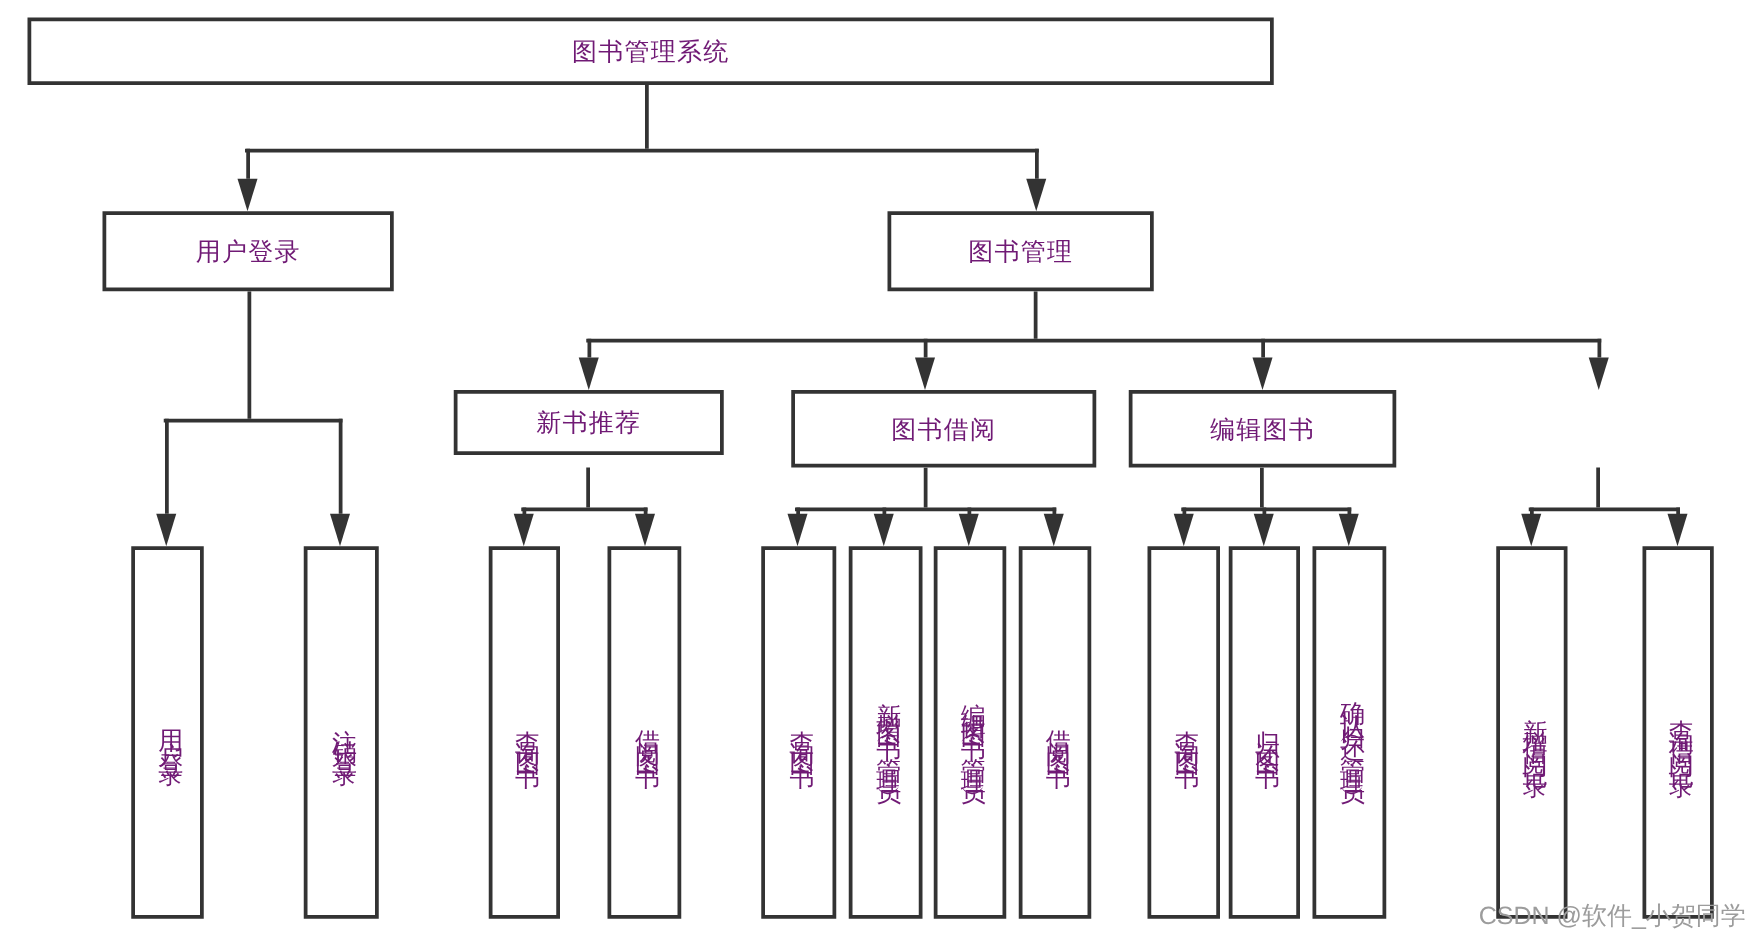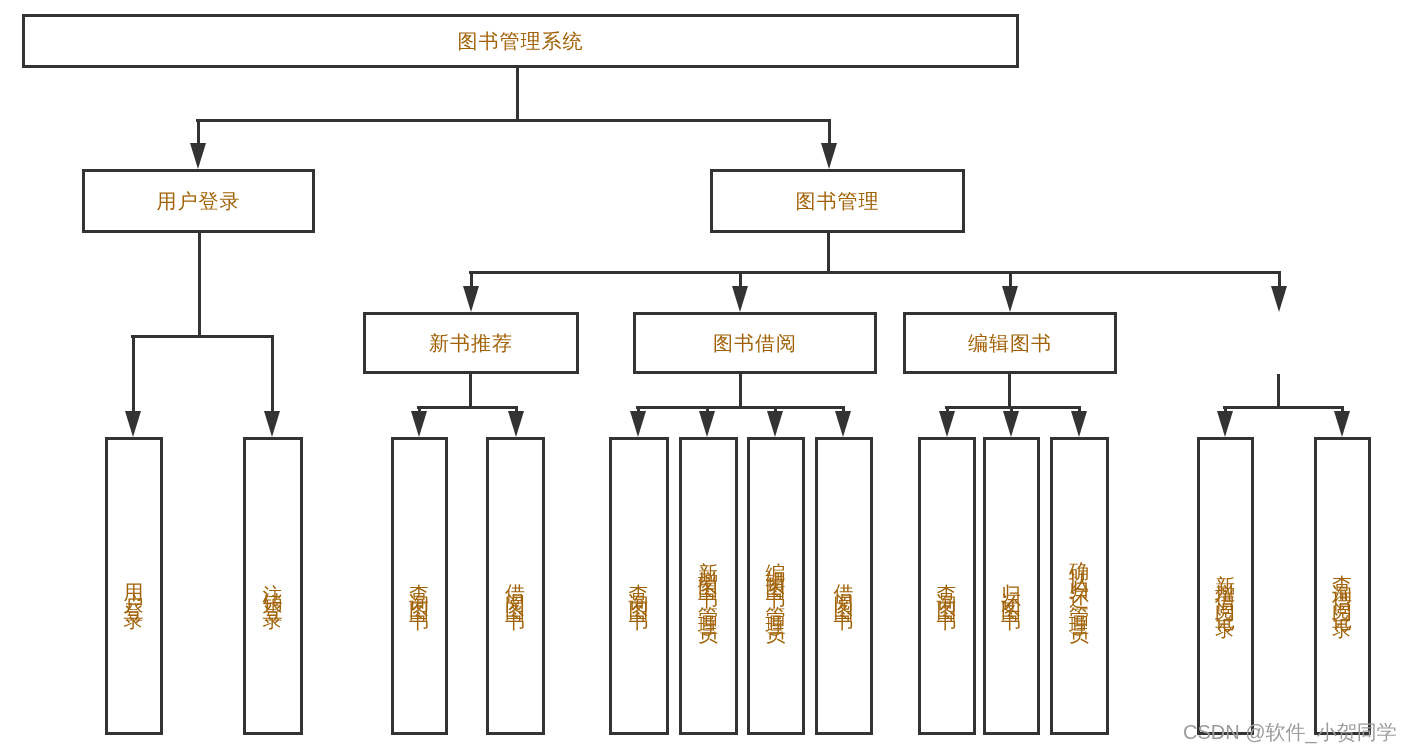--- a/index.html
+++ b/index.html
@@ -3,21 +3,21 @@
 <meta charset="utf-8">
 <style>
   html,body{margin:0;padding:0;background:#ffffff;}
   .stage{
     position:relative;width:1405px;height:747px;background:#ffffff;overflow:hidden;
     font-family:"Liberation Sans","DejaVu Sans",sans-serif;color:#333333;
   }
   .box{
     position:absolute;background:#ffffff;border:3px solid #333333;box-sizing:border-box;
     display:flex;align-items:center;justify-content:center;
-    font-size:20px;color:#a16207;letter-spacing:1px;z-index:1;
+    font-size:20px;color:#701a75;letter-spacing:1px;z-index:1;font-family:Liberation Mono, monospace;
   }
   .vtext{
     writing-mode:vertical-rl;text-orientation:mixed;
     letter-spacing:9px;line-height:1;font-size:20px;
   }
   .vline{position:absolute;width:3px;background:#333333;z-index:0;}
   .hline{position:absolute;height:3px;background:#333333;z-index:0;}
   .tri{
     position:absolute;width:0;height:0;z-index:0;
     border-left:8px solid transparent;border-right:8px solid transparent;
@@ -34,25 +34,25 @@
 <div class="stage">
 
   <div class="box" style="left:22px;top:14px;width:997px;height:54px">
     <span>图书管理系统</span>
   </div>
 
   <div class="box" style="left:82px;top:169px;width:233px;height:64px">
     <span>用户登录</span>
   </div>
 
-  <div class="box" style="left:710px;top:169px;width:255px;height:64px">
+  <div class="box" style="left:710px;top:169px;width:213px;height:64px">
     <span>图书管理</span>
   </div>
 
-  <div class="box" style="left:363px;top:312px;width:216px;height:62px">
+  <div class="box" style="left:363px;top:312px;width:216px;height:52px">
     <span>新书推荐</span>
   </div>
 
   <div class="box" style="left:633px;top:312px;width:244px;height:62px">
     <span>图书借阅</span>
   </div>
 
   <div class="box" style="left:903px;top:312px;width:214px;height:62px">
     <span>编辑图书</span>
   </div>

